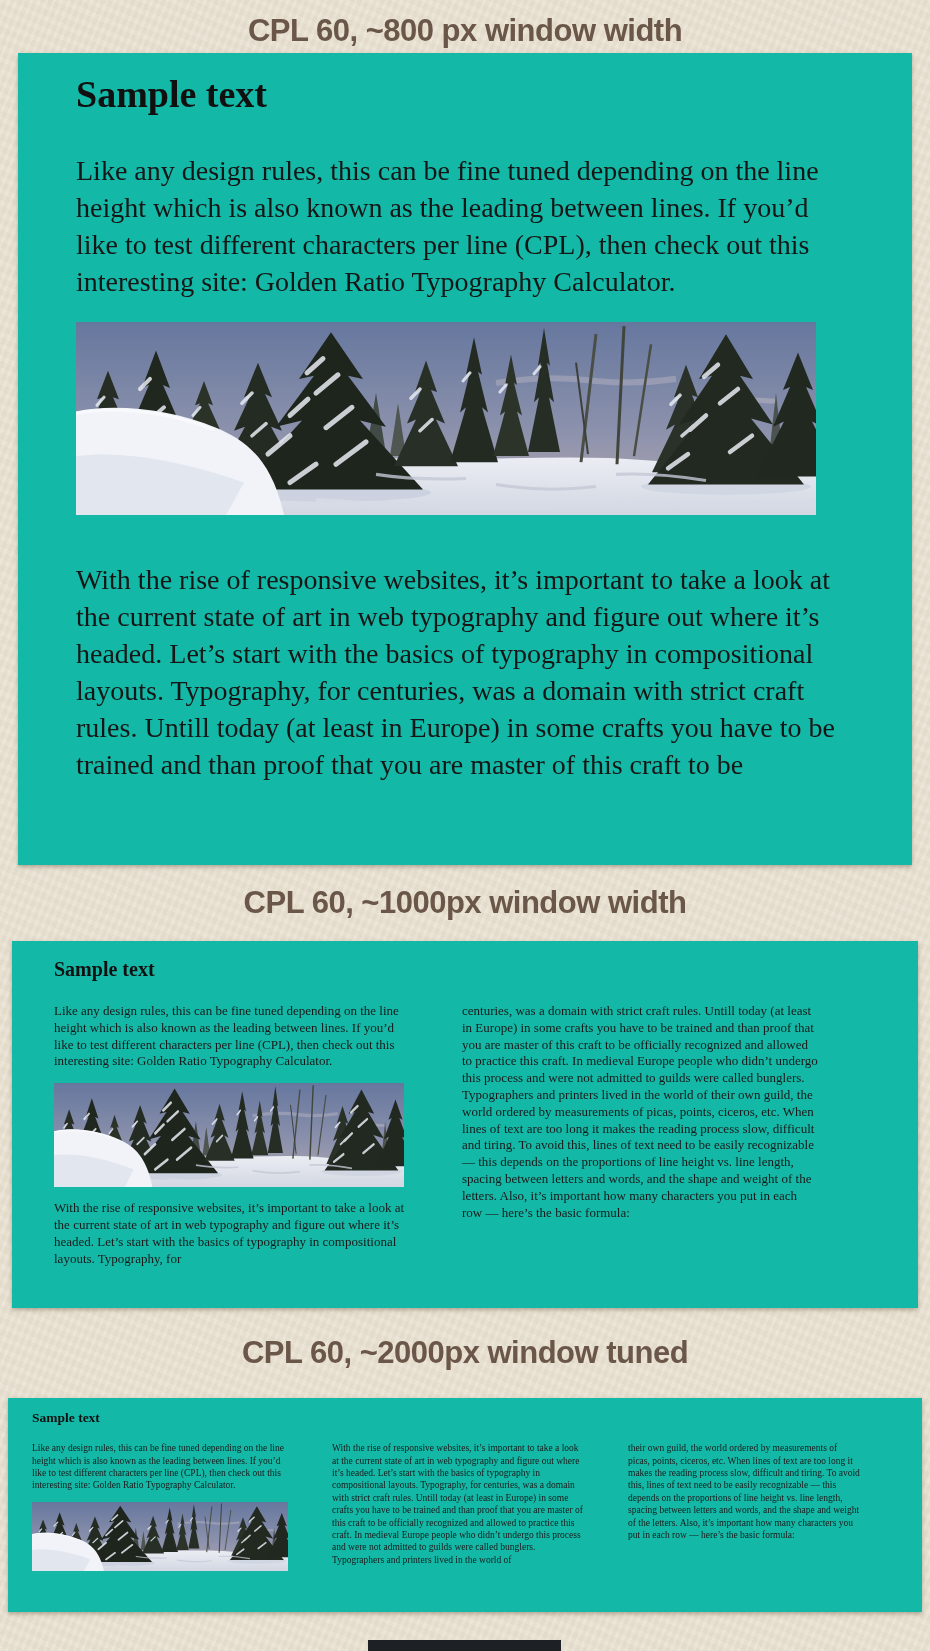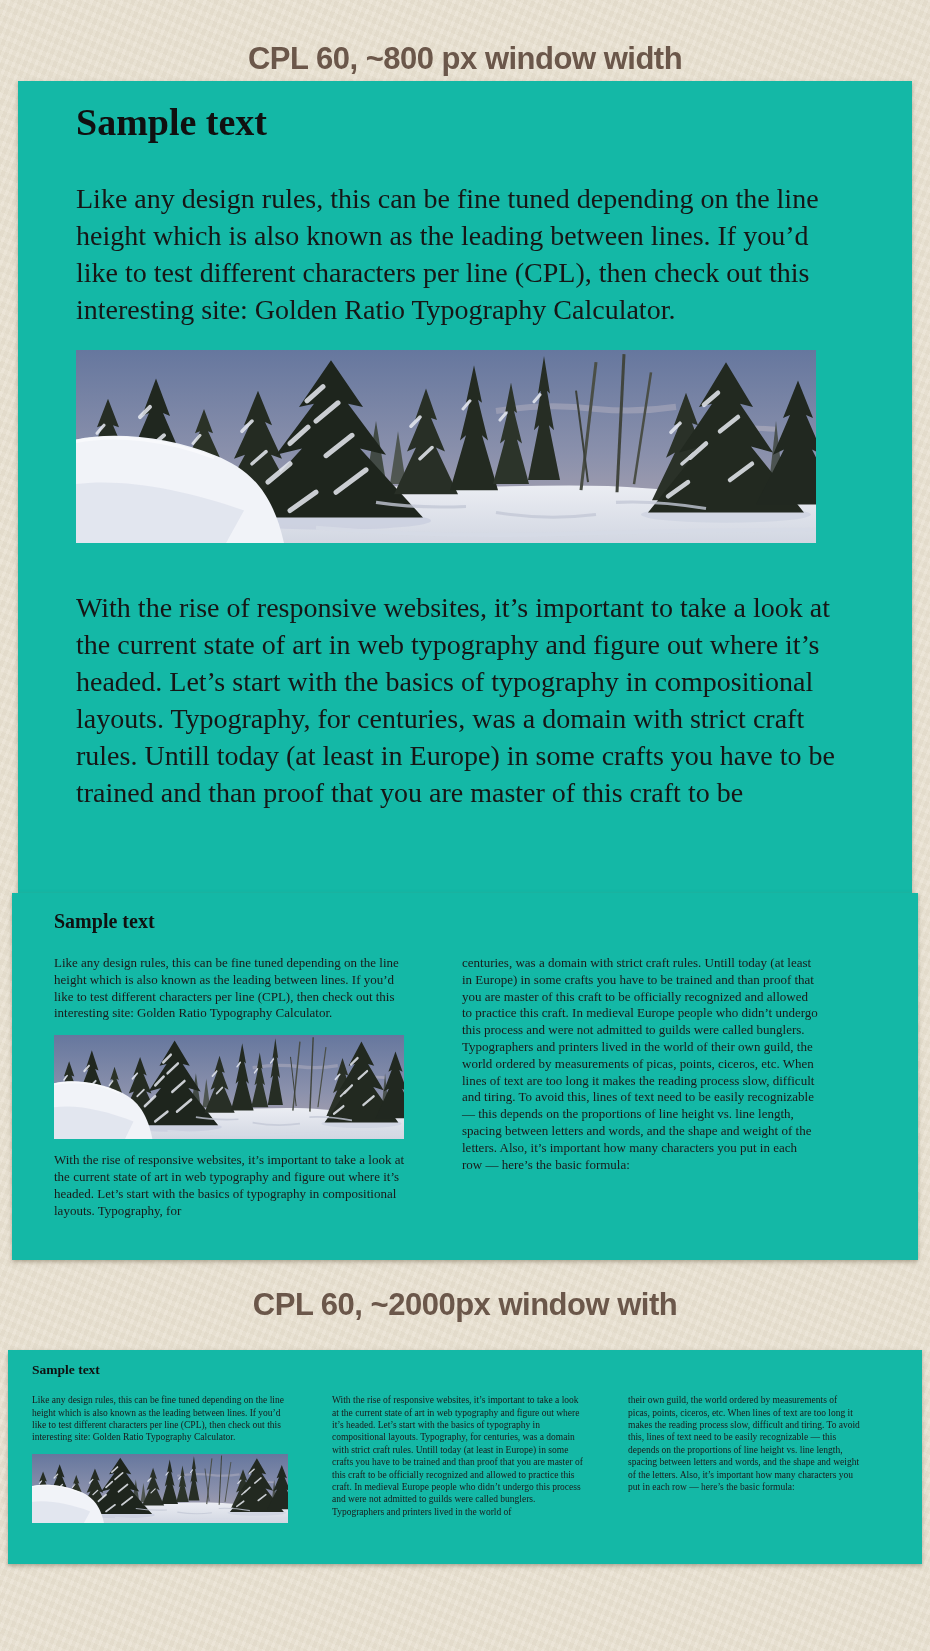--- a/index.html
+++ b/index.html
@@ -13,21 +13,21 @@
   }
   .canvas{position:relative;width:930px;height:1651px;}
 
   
   .hdr{
     font-family:"Liberation Sans",sans-serif;font-weight:700;
     color:#6b574a;text-align:center;letter-spacing:-0.5px;
     display:flex;align-items:center;justify-content:center;
     font-size:31px;
   }
-  .hdr-800{height:53px;padding-top:8px;box-sizing:border-box;margin-top:28px;}
+  .hdr-800{height:53px;padding-top:8px;box-sizing:border-box;}
   .hdr-1000{height:76px;}
   .hdr-2000{height:90px;}
 
   
   .panel{
     background:#14b8a6;box-sizing:border-box;position:relative;overflow:hidden;
     box-shadow:0 2px 4px rgba(122,108,84,.5);
   }
   .p800{margin:0 18px;height:812px;padding:14px 56px 0 58px;}
   .p800 .art-title{font:700 38px/1.12 "Liberation Serif",serif;color:#101010;margin:6px 0 0;}
@@ -115,20 +115,21 @@
     <path d="M0,88 C40,80 95,86 140,104 C170,116 196,136 208,190 L0,190 Z" fill="#f1f3f8"></path>
     <path d="M0,132 C48,126 110,138 168,158 L150,190 L0,190 Z" fill="#dfe3ed" opacity="0.85"></path>
     <path d="M0,90 C40,82 92,88 138,106" stroke="#f8f9fc" stroke-width="3" fill="none"></path>
     <path d="M240,175 q120,10 250,6 t250,-4" stroke="#d6dae5" stroke-width="4" fill="none" opacity="0.9"></path>
     <path d="M300,150 q40,6 90,4 M420,160 q50,8 100,2 M540,150 q40,-2 90,6" stroke="#c3c8d6" stroke-width="3" fill="none" opacity="0.8"></path>
   </svg>
 </div>
     <p class="second">With the rise of responsive websites, it’s important to take a look at the current state of art in web typography and figure out where it’s headed. Let’s start with the basics of typography in compositional layouts. Typography, for centuries, was a domain with strict craft rules. Untill today (at least in Europe) in some crafts you have to be trained and than proof that you are master of this craft to be</p>
   </section>
 
+  <div class="hdr hdr-1000">CPL 60, ~1000px window width</div>
 
   <section class="panel p1000">
     <h2 class="art-title">Sample text</h2>
     <div class="cols2">
       <div class="col">
         <p>Like any design rules, this can be fine tuned depending on the line height which is also known as the leading between lines. If you’d like to test different characters per line (CPL), then check out this interesting site: Golden Ratio Typography Calculator.</p>
         <div class="winter-photo ph1000">
   <svg viewBox="0 0 740 190" preserveAspectRatio="none" xmlns="http://www.w3.org/2000/svg">
     <defs>
       <linearGradient id="wpSky" x1="0" y1="0" x2="0" y2="1">
@@ -181,21 +182,21 @@
   </svg>
 </div>
         <p>With the rise of responsive websites, it’s important to take a look at the current state of art in web typography and figure out where it’s headed. Let’s start with the basics of typography in compositional layouts. Typography, for</p>
       </div>
       <div class="col">
         <p>centuries, was a domain with strict craft rules. Untill today (at least in Europe) in some crafts you have to be trained and than proof that you are master of this craft to be officially recognized and allowed to practice this craft. In medieval Europe people who didn’t undergo this process and were not admitted to guilds were called bunglers. Typographers and printers lived in the world of their own guild, the world ordered by measurements of picas, points, ciceros, etc. When lines of text are too long it makes the reading process slow, difficult and tiring. To avoid this, lines of text need to be easily recognizable — this depends on the proportions of line height vs. line length, spacing between letters and words, and the shape and weight of the letters. Also, it’s important how many characters you put in each row — here’s the basic formula:</p>
       </div>
     </div>
   </section>
 
-  <div class="hdr hdr-2000">CPL 60, ~2000px window with</div>
+  <div class="hdr hdr-2000">CPL 60, ~2000px window tuned</div>
 
   <section class="panel p2000">
     <h2 class="art-title">Sample text</h2>
     <div class="cols3">
       <div class="col1">
         <p>Like any design rules, this can be fine tuned depending on the line height which is also known as the leading between lines. If you’d like to test different characters per line (CPL), then check out this interesting site: Golden Ratio Typography Calculator.</p>
         <div class="winter-photo ph2000">
   <svg viewBox="0 0 740 190" preserveAspectRatio="none" xmlns="http://www.w3.org/2000/svg">
     <defs>
       <linearGradient id="wpSky" x1="0" y1="0" x2="0" y2="1">

